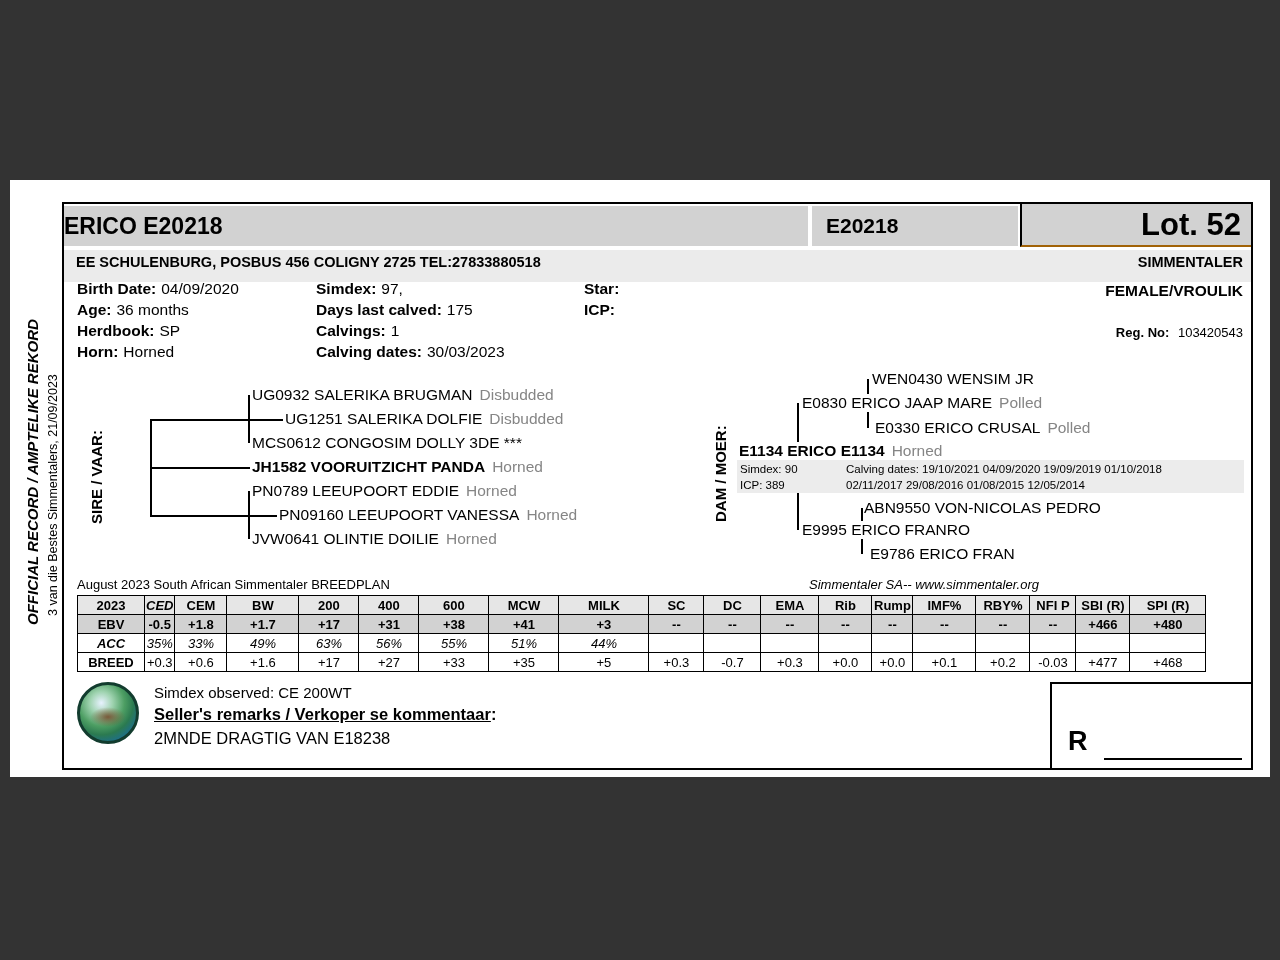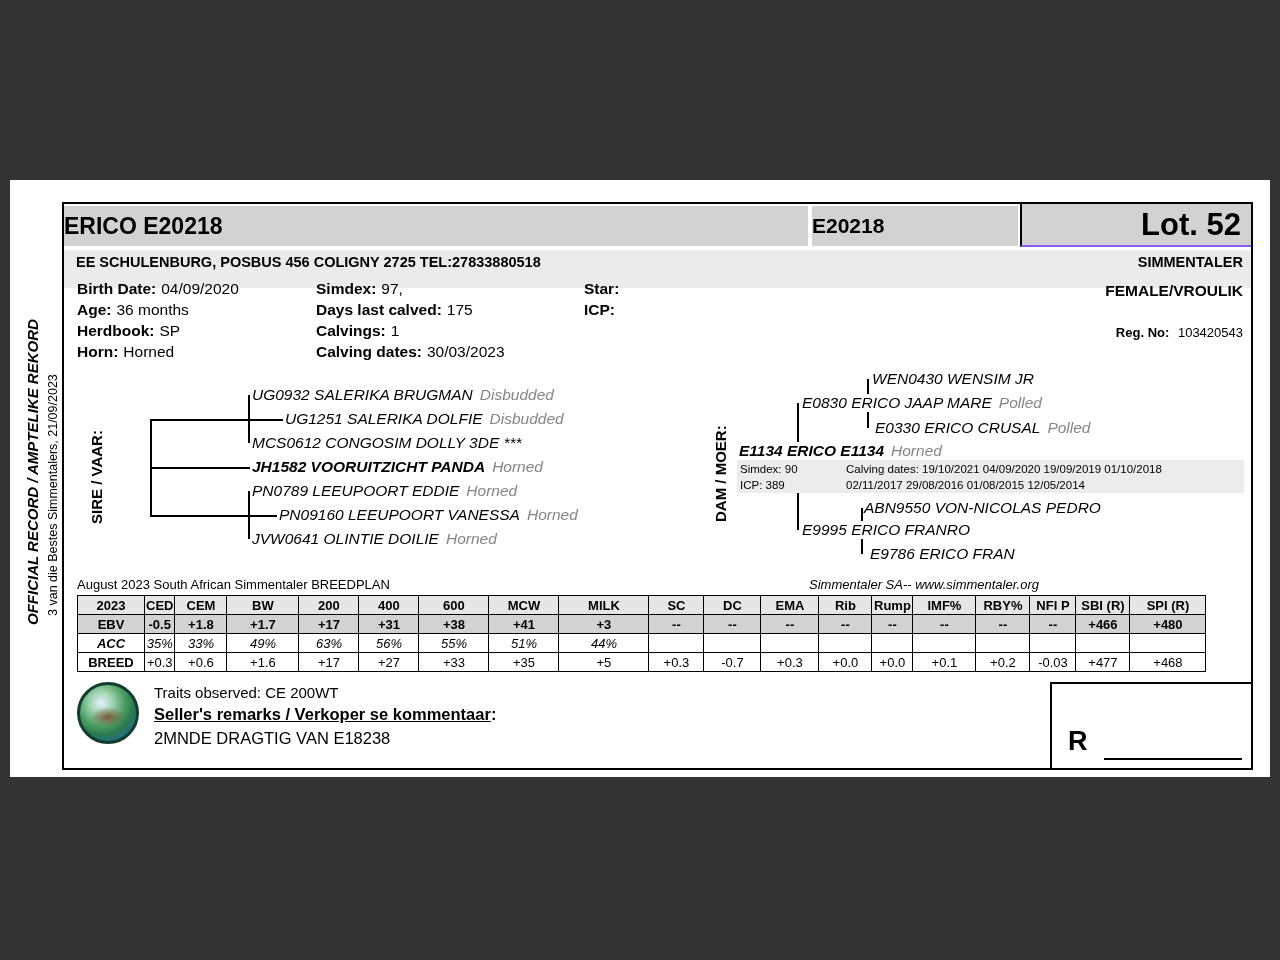--- a/index.html
+++ b/index.html
@@ -29,44 +29,44 @@
   .mainbox {
     position:absolute; left:52px; top:22px;
     width:1191px; height:568px;
     border:2px solid #000;
   }
   
   .hbox { position:absolute; background:#d2d2d2; }
   .hbox1 { left:0; top:2px; width:744px; height:40px; }
   .hbox1 span { font-size:23px; font-weight:bold; line-height:40px; display:block; }
   .hbox2 { left:748px; top:2px; width:206px; height:40px; }
-  .hbox2 span { font-size:21px; font-weight:bold; line-height:40px; display:block; }
+  .hbox2 span { font-size:21px; font-weight:bold; line-height:40px; padding-left:14px; display:block; }
   .lotbox {
     left:956px; top:0; width:231px; height:43px;
-    border-left:2px solid #000; border-bottom:2px solid #8b5cf6;
+    border-left:2px solid #000; border-bottom:2px solid #a16207;
     text-align:right;
   }
   .lotbox span { font-size:31px; font-weight:bold; line-height:41px; padding-right:10px; display:block; }
   .addrband {
-    position:absolute; left:0; top:46px; width:100%; height:38px;
+    position:absolute; left:0; top:46px; width:100%; height:32px;
     background:#ebebeb; display:flex; justify-content:space-between;
     font-size:14.5px; font-weight:bold; line-height:24px;
     padding:0 8px 0 12px;
   }
   
   .info-col { position:absolute; top:76px; }
   .ic1{ left:13px; } .ic2{ left:252px; } .ic3{ left:520px; } .ic4{ left:678px; }
   .info-line { height:21px; font-size:15.5px; white-space:nowrap; }
   .ilbl { font-weight:bold; }
   .ival { margin-left:5px; }
   .sexline { position:absolute; right:8px; top:78px; font-size:15.5px; font-weight:bold; }
   .regline { position:absolute; right:8px; top:121px; font-size:13px; }
   .regline .ilbl { font-weight:bold; }
   
-  .ped-row { position:absolute; white-space:nowrap; font-size:15.5px; background:#fff; padding-right:3px;font-style:italic; }
+  .ped-row { position:absolute; white-space:nowrap; font-size:15.5px; background:#fff; padding-right:3px; }
   .ped-name { background:#fff; }
   .ped-horn { margin-left:7px; color:#858585; font-weight:normal; background:#fff; }
   .sr0{left:188px;top:182px} .sr1{left:221px;top:206px} .sr2{left:188px;top:230px}
   .sr3{left:188px;top:254px;font-weight:bold} .sr4{left:188px;top:278px}
   .sr5{left:215px;top:302px} .sr6{left:188px;top:326px}
   .dr0{left:808px;top:166px} .dr1{left:738px;top:190px} .dr2{left:811px;top:215px}
   .dr3{left:675px;top:238px;font-weight:bold} .dr4{left:800px;top:295px}
   .dr5{left:738px;top:317px} .dr6{left:806px;top:341px}
   .pline { position:absolute; background:#000; }
   .vt-sire { left:24px;  top:320px; font-size:15px; font-weight:bold; }
@@ -189,21 +189,21 @@
     <div class="ped-row dr5"><span class="ped-name">E9995 ERICO FRANRO</span><span class="ped-horn"></span></div>
     <div class="ped-row dr6"><span class="ped-name">E9786 ERICO FRAN</span><span class="ped-horn"></span></div>
 
     <div class="bp-title">August 2023 South African Simmentaler BREEDPLAN</div>
     <div class="bp-source">Simmentaler SA-- www.simmentaler.org</div>
 
     <table class="ebv">
       <thead>
           <tr>
             <th style="width: 67px;">2023</th>
-            <th style="width: 27px;">CED</th>
+            <th style="width: 27px; font-style: italic;">CED</th>
             <th style="width: 52px;">CEM</th>
             <th style="width: 72px;">BW</th>
             <th style="width: 60px;">200</th>
             <th style="width: 60px;">400</th>
             <th style="width: 70px;">600</th>
             <th style="width: 70px;">MCW</th>
             <th style="width: 90px;">MILK</th>
             <th style="width: 55px;">SC</th>
             <th style="width: 57px;">DC</th>
             <th style="width: 58px;">EMA</th>
@@ -279,21 +279,21 @@
             <td>-0.03</td>
             <td>+477</td>
             <td>+468</td>
           </tr>
         </tbody>
     </table>
 
     <div class="logo">
         <div class="swirl"></div>
       </div>
-    <div class="traits">Traits observed: CE  200WT</div>
+    <div class="traits">Simdex observed: CE  200WT</div>
     <div class="remlbl"><span class="ul">Seller's remarks / Verkoper se kommentaar</span><span>:</span></div>
     <div class="remtxt">2MNDE DRAGTIG VAN E18238</div>
     <div class="pricebox">
       <span class="r">R</span>
       <span class="line"></span>
     </div>
 
   </div>
 </div>
 

